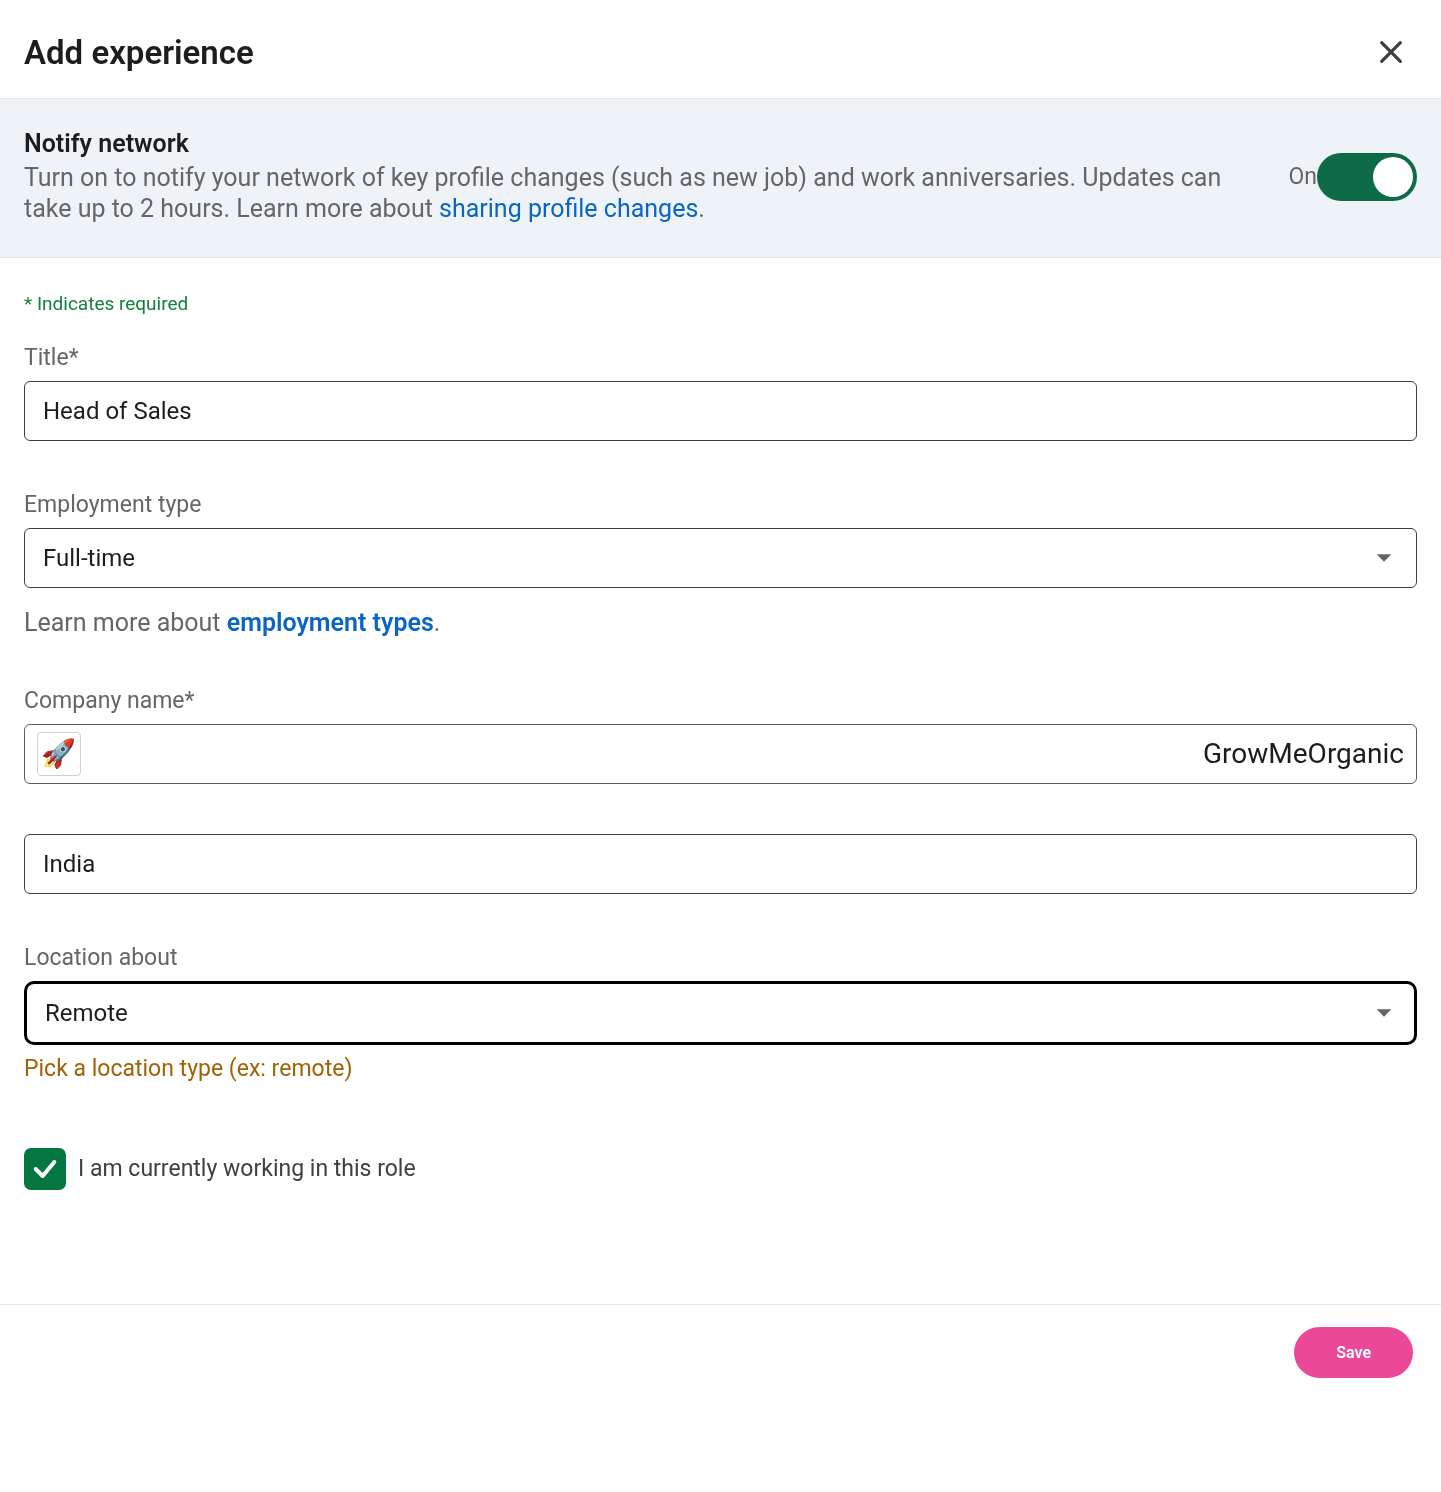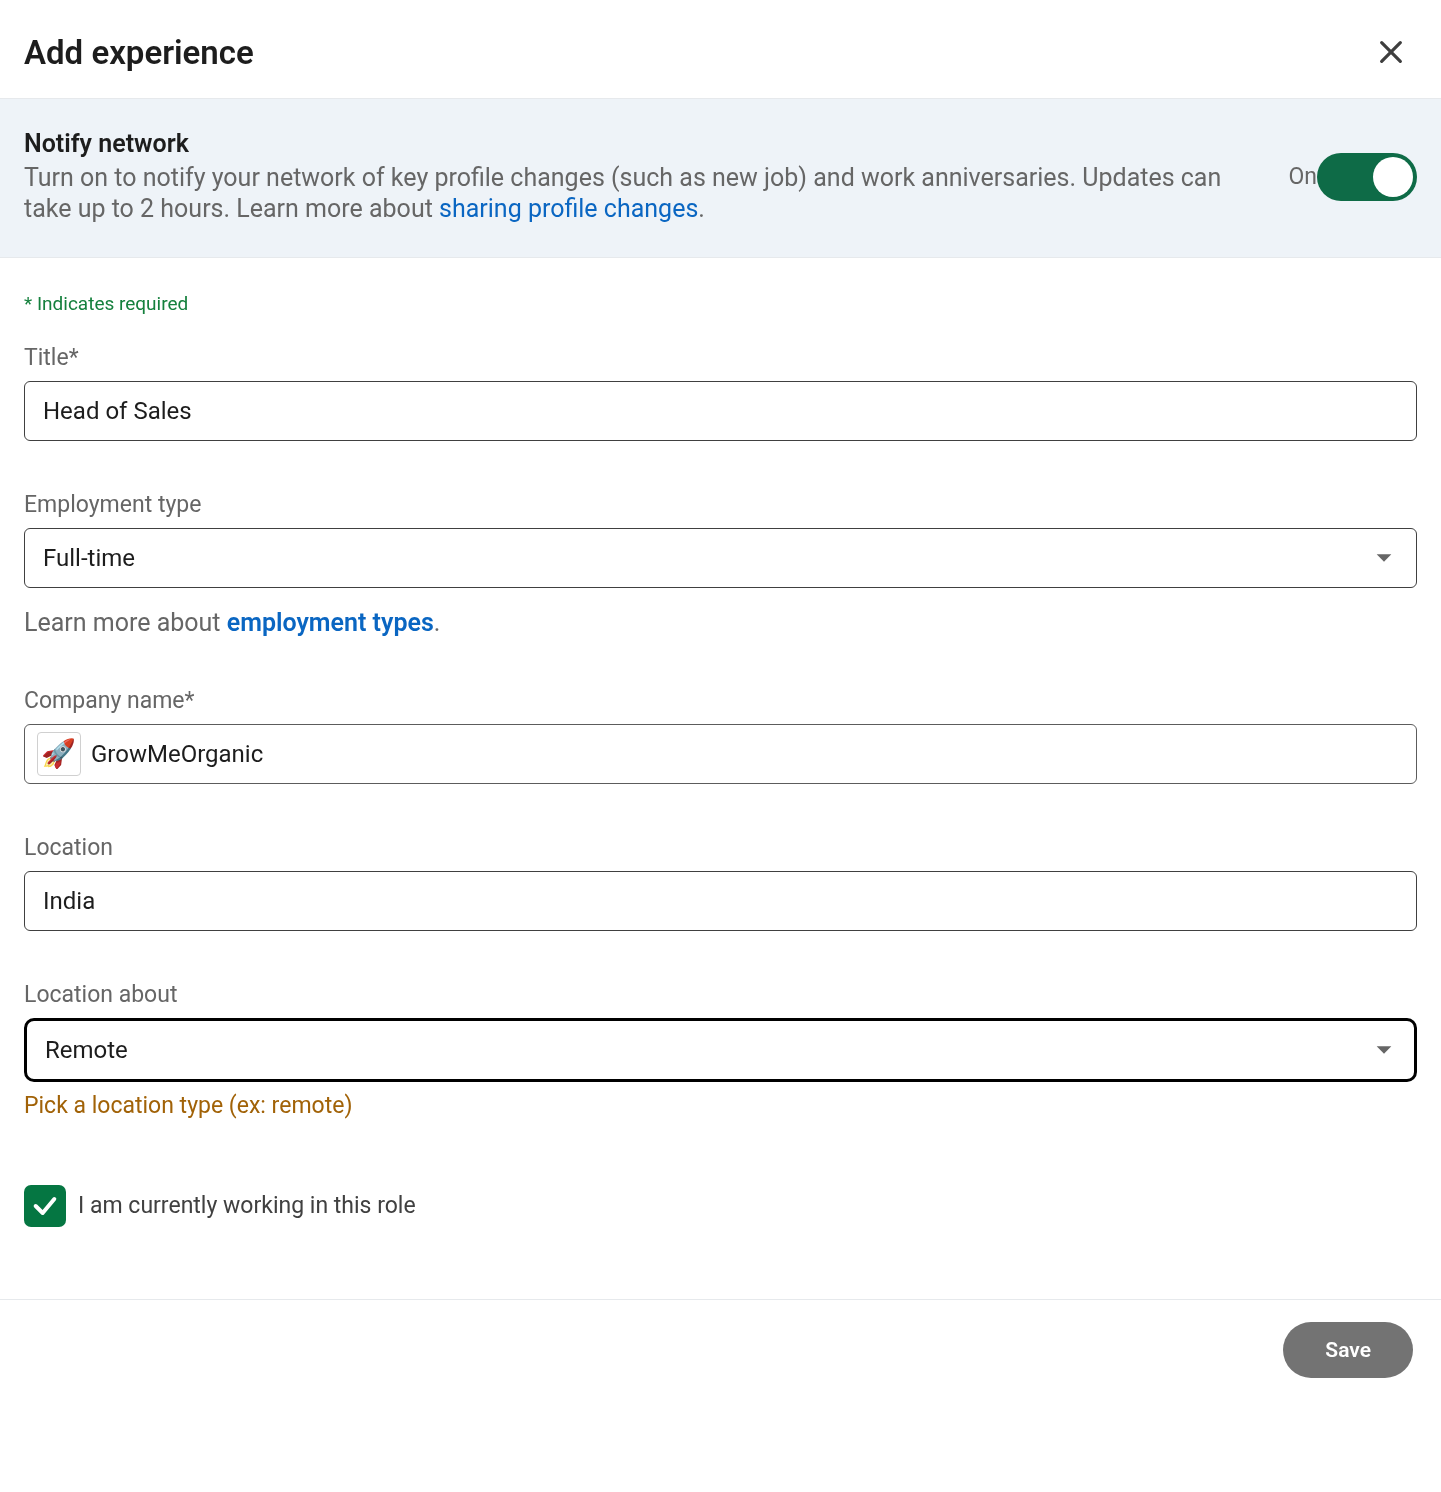--- a/index.html
+++ b/index.html
@@ -67,41 +67,41 @@
     .company-input-wrap {
       width: 100%; height: 60px; border: 1px solid #5c5c5c; border-radius: 6px;
       display: flex; align-items: center; padding: 0 12px; gap: 10px;
     }
     .company-logo {
       width: 44px; height: 44px; border: 1px solid #d0d0d0; border-radius: 4px;
       display: flex; align-items: center; justify-content: center; background: #fff;
       font-size: 28px; flex-shrink: 0;
     }
     .company-name-text {
-      font-size: 24px; color: #1d1d1d; border: none; outline: none; flex: 1; background: transparent;
+      font-size: 28px; color: #1d1d1d; border: none; outline: none; flex: 1; background: transparent; text-align: right;
     }
     
     
     .checkbox-row { display: flex; align-items: center; gap: 12px; margin-top: 66px; }
     .checkbox {
       width: 42px; height: 42px; border-radius: 7px; background: #057642;
       display: flex; align-items: center; justify-content: center; cursor: pointer; border: none;
     }
     .checkbox svg { display: block; }
     .checkbox-label { font-size: 23px; color: #404040; }
     
     
     .modal-footer {
       border-top: 1px solid #e6e9ec;
       padding: 22px 28px;
       display: flex; justify-content: flex-end;
     }
     .save-btn {
-      background: #737373; color: #fff; border: none; border-radius: 40px;
-      padding: 16px 42px; font-size: 21px; font-weight: 600; cursor: pointer; text-align: center;
+      background: #ec4899; color: #fff; border: none; border-radius: 40px;
+      padding: 16px 42px; font-size: 16px; font-weight: 600; cursor: pointer; text-align: center;
     }
   </style>
 </head>
 <body>
 
 <div class="modal">
 
   <div class="modal-header">
     <h1 class="modal-title">Add experience</h1>
     <button class="close-btn">
@@ -154,21 +154,20 @@
       <label class="form-label">Company name*</label>
       <div class="company-input-wrap">
         <span class="company-logo">
           <span>🚀</span>
         </span>
         <input type="text" class="company-name-text" value="GrowMeOrganic" style="">
       </div>
     </div>
 
     <div class="form-group">
-      <label class="form-label">Location</label>
       <input type="text" class="text-input" value="India" style="">
     </div>
 
     <div class="form-group tight">
       <label class="form-label">Location about</label>
       <div class="select-wrap">
         <select class="select-input focused">
           <option selected="">Remote</option>
         </select>
         <svg class="select-caret" width="22" height="22" viewBox="0 0 24 24" fill="currentColor">

